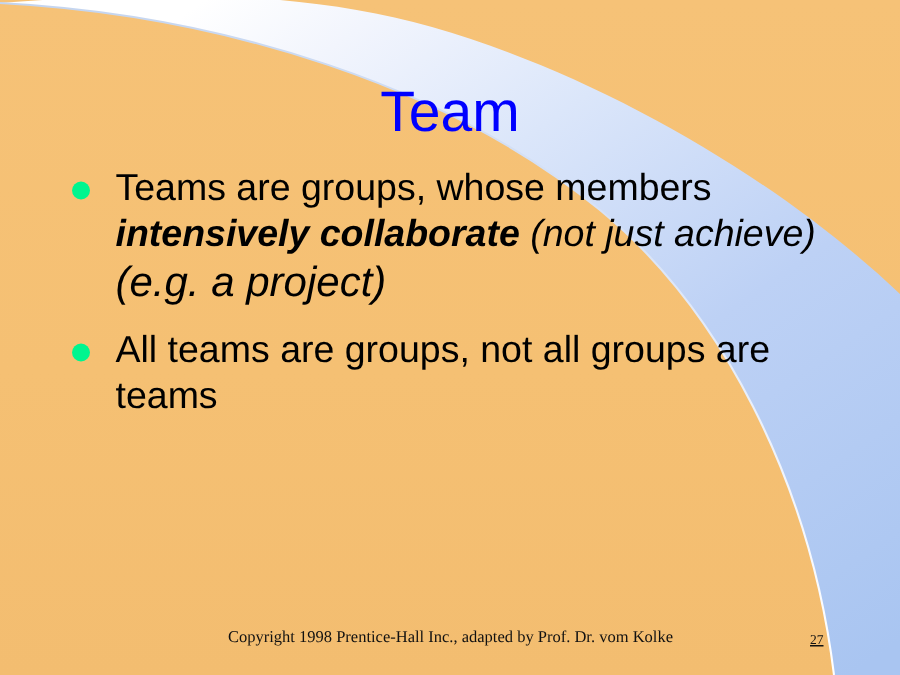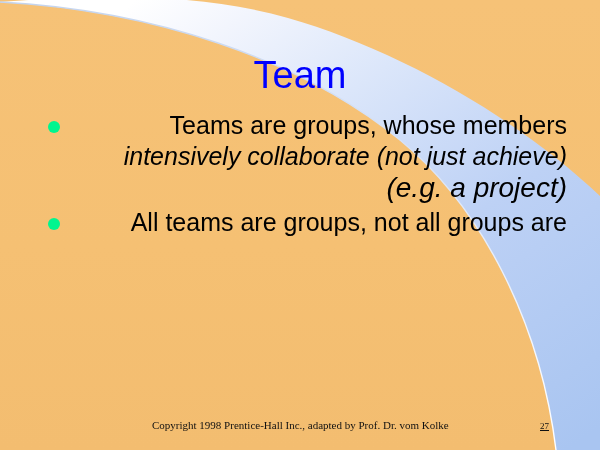--- a/index.html
+++ b/index.html
@@ -58,44 +58,43 @@
   .bullet-row {
     position: relative;
     padding-left: 30px;
     color: #000000;
     font-size: 25px;
     line-height: 31px;
     font-family: "Liberation Sans", sans-serif;
   }
 
   .bullet-row + .bullet-row {
-    margin-top: 3px;
+    margin-top: 13px;
   }
 
   .bullet-marker {
     position: absolute;
     left: 1px;
     top: 11px;
     width: 12px;
     height: 12px;
     border-radius: 50%;
     background: #00f58f;
   }
 
   .bullet-text {
     display: block;
   }
 
   .line {
     display: block;
     white-space: pre;
-    text-align: right;
   }
 
-  .b  { font-weight: normal; font-style: italic; }
+  .b  { font-weight: bold; font-style: italic; }
   .i  { font-style: italic; }
   .sm { font-size: 28px; font-style: italic; }
 
   
   #footer {
     position: absolute;
     left: 0;
     top: 418px;
     width: 600px;
     height: 18px;
@@ -166,20 +165,21 @@
         <span class="line"><span>Teams are groups, whose members</span></span>
         <span class="line"><span class="b">intensively collaborate</span><span> </span><span class="i">(not just achieve)</span></span>
         <span class="line"><span class="sm">(e.g. a project)</span></span>
       </span>
     </div>
 
     <div class="bullet-row">
       <span class="bullet-marker"></span>
       <span class="bullet-text">
         <span class="line"><span>All teams are groups, not all groups are</span></span>
+        <span class="line"><span>teams</span></span>
       </span>
     </div>
 
   </div>
 
   <div id="footer">
     <div id="footer-text">Copyright 1998 Prentice-Hall Inc., adapted by Prof. Dr. vom Kolke</div>
     <div id="page-number">27</div>
   </div>
 

